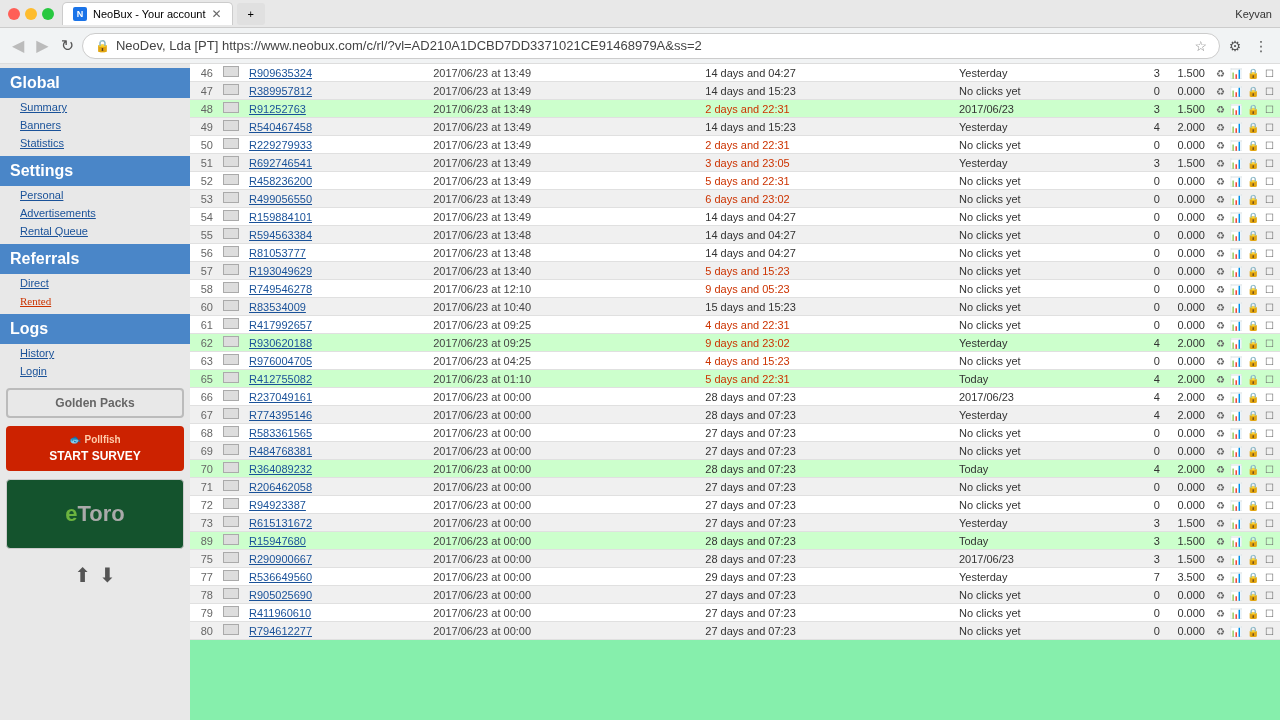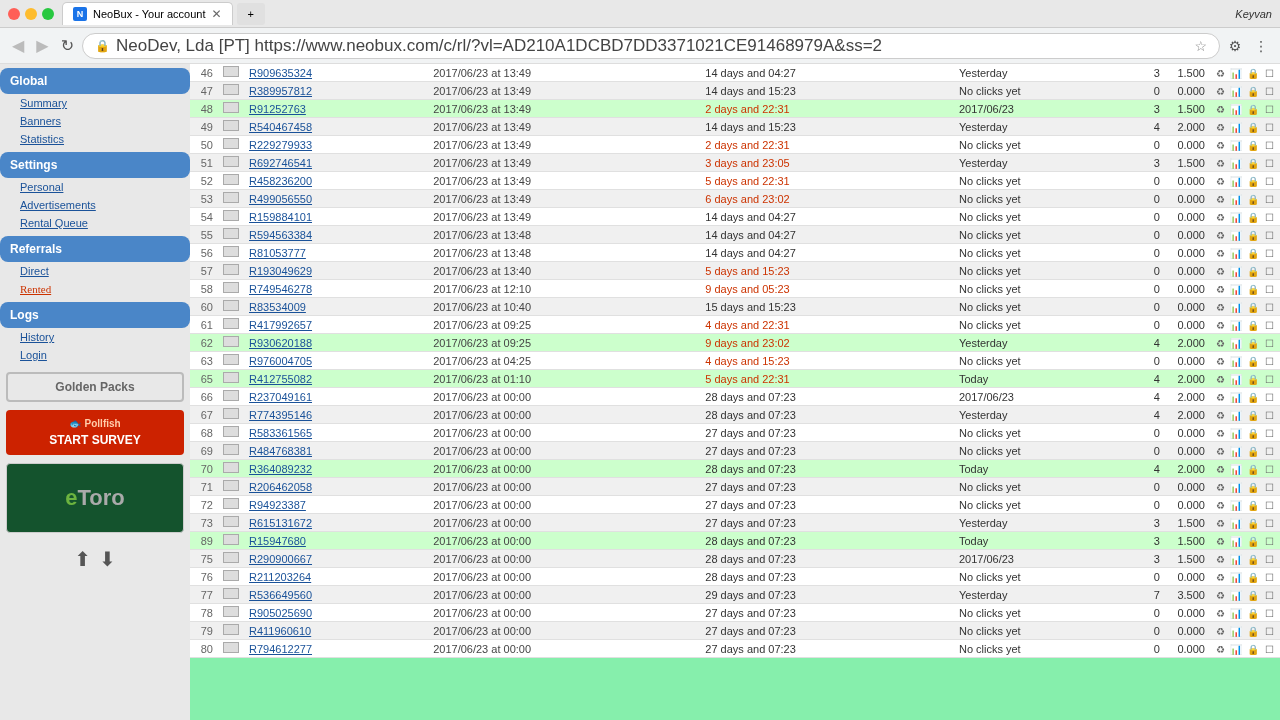--- a/index.html
+++ b/index.html
@@ -33,21 +33,21 @@
       font-size: 11px;
       display: flex;
       align-items: center;
       gap: 6px;
       border: 1px solid #ccc;
       border-bottom: none;
       max-width: 200px;
     }
     .tab-favicon { width: 14px; height: 14px; background: #1a73e8; border-radius: 2px; display: flex; align-items: center; justify-content: center; color: white; font-size: 9px; font-weight: bold; }
     .tab-close { color: #666; cursor: pointer; font-size: 12px; }
-    .user-label { margin-left: auto; font-size: 11px; color: #333; font-style: italic; }
+    .user-label { margin-left: auto; font-size: 11px; color: #333; }
 
     
     .address-bar-row {
       background: #f1f3f4;
       height: 36px;
       display: flex;
       align-items: center;
       padding: 0 8px;
       gap: 4px;
       border-bottom: 1px solid #ddd;
@@ -61,21 +61,21 @@
       border-radius: 15px;
       padding: 4px 12px;
       font-size: 11px;
       color: #333;
       height: 26px;
       display: flex;
       align-items: center;
       gap: 6px;
     }
     .lock-icon { color: #34a853; font-size: 12px; }
-    .address-text { color: #444; font-size: 17px; flex: 1; }
+    .address-text { color: #444; font-size: 13px; flex: 1; }
     .bookmark-star { color: #888; font-size: 14px; }
     .browser-actions { display: flex; gap: 4px; align-items: center; }
     .browser-action-btn { width: 22px; height: 22px; background: none; border: none; cursor: pointer; color: #555; font-size: 14px; display: flex; align-items: center; justify-content: center; }
 
     
     .main-layout {
       display: flex;
       flex: 1;
       overflow: hidden;
     }
@@ -85,24 +85,23 @@
       width: 190px;
       background: #e8e8e8;
       overflow-y: auto;
       flex-shrink: 0;
       padding: 0;
     }
     .sidebar-section-header {
       background: #4a86c8;
       color: white;
       font-weight: bold;
-      font-size: 12px;
+      font-size: 16px;
       padding: 6px 10px;
       margin-top: 4px;
-      border-radius: 8px;
     }
     .sidebar-item {
       padding: 3px 10px 3px 20px;
       color: #1a5299;
       font-size: 11px;
       cursor: pointer;
       text-decoration: underline;
     }
     .sidebar-item.active { color: #cc3300; font-family: Liberation Serif, serif; }
 
@@ -707,36 +706,20 @@
     <td class="td-clicks">3</td>
     <td class="td-earnings">1.500</td>
     <td class="td-actions">
       <span class="small-icon">♻</span>
       <span class="small-icon">📊</span>
       <span class="small-icon">🔒</span>
       <span class="small-icon">☐</span>
     </td>
   </tr>
           <tr>
-    <td class="td-num">76</td>
-    <td class="td-flag"><span style="display:inline-block;width:16px;height:11px;background:#ddd;border:1px solid #aaa;"></span></td>
-    <td class="td-ref">R211203264</td>
-    <td class="td-date">2017/06/23 at 00:00</td>
-    <td class="td-age">28 days and 07:23</td>
-    <td class="td-last no-clicks">No clicks yet</td>
-    <td class="td-clicks">0</td>
-    <td class="td-earnings">0.000</td>
-    <td class="td-actions">
-      <span class="small-icon">♻</span>
-      <span class="small-icon">📊</span>
-      <span class="small-icon">🔒</span>
-      <span class="small-icon">☐</span>
-    </td>
-  </tr>
-          <tr>
     <td class="td-num">77</td>
     <td class="td-flag"><span style="display:inline-block;width:16px;height:11px;background:#ddd;border:1px solid #aaa;"></span></td>
     <td class="td-ref">R536649560</td>
     <td class="td-date">2017/06/23 at 00:00</td>
     <td class="td-age">29 days and 07:23</td>
     <td class="td-last ">Yesterday</td>
     <td class="td-clicks">7</td>
     <td class="td-earnings">3.500</td>
     <td class="td-actions">
       <span class="small-icon">♻</span>

